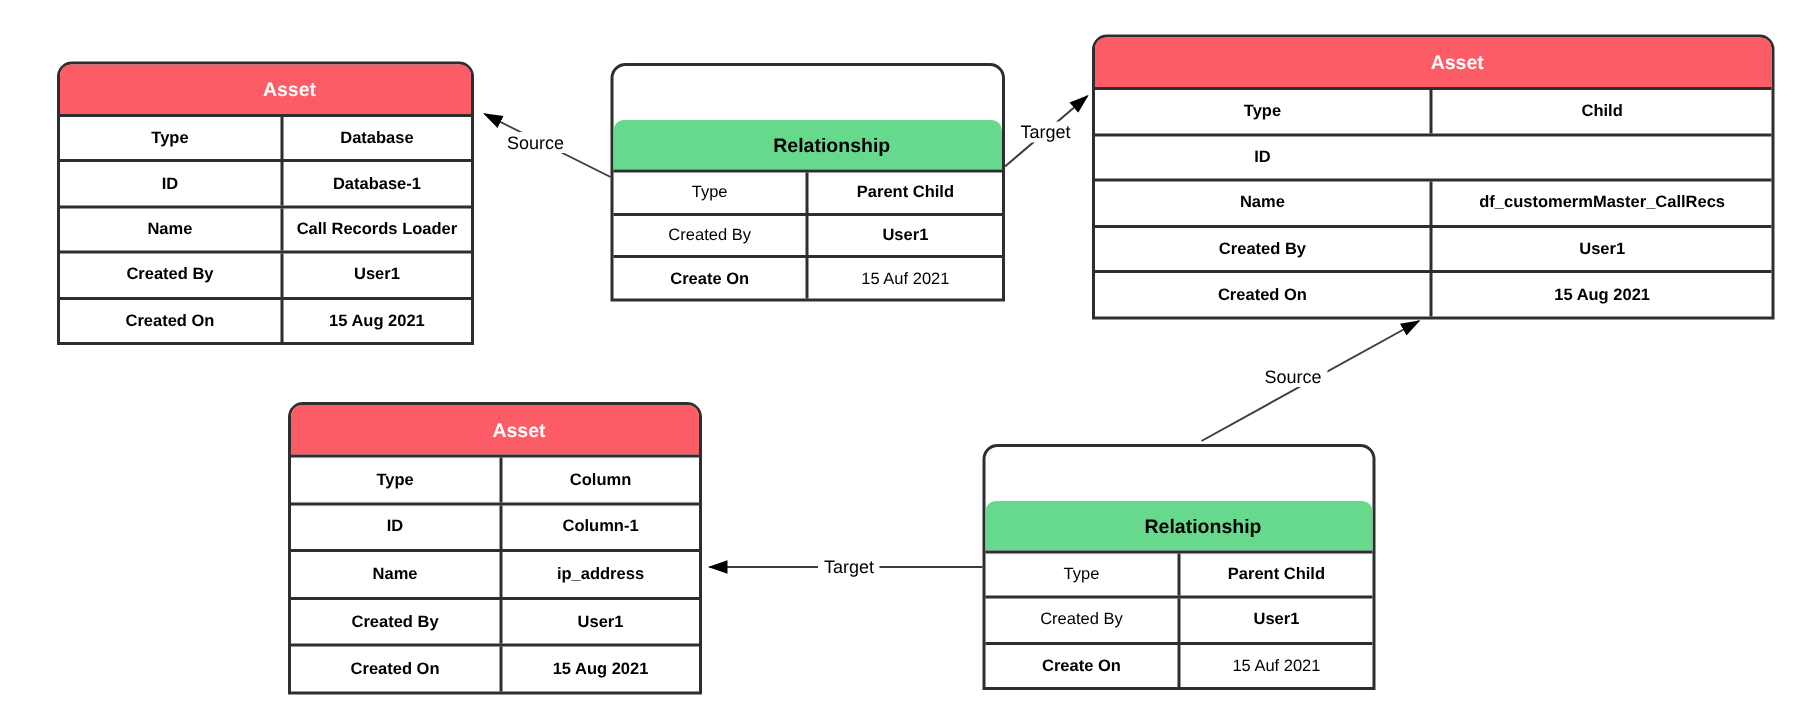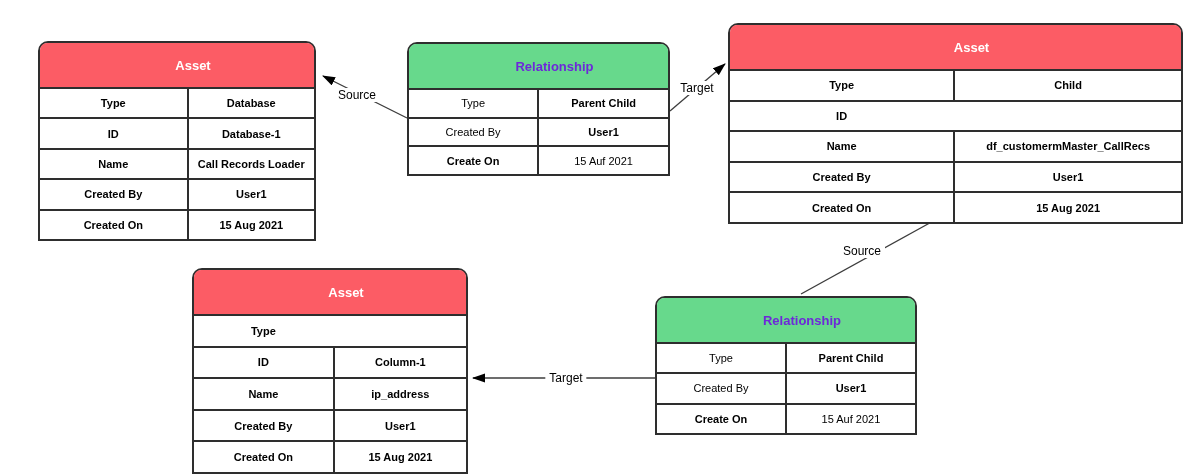--- a/index.html
+++ b/index.html
@@ -3,24 +3,24 @@
 <meta charset="utf-8">
 <style>
   * { margin:0; padding:0; box-sizing:border-box; }
   html,body { width:1200px; height:474px; background:#ffffff; overflow:hidden;
               font-family:"Liberation Sans", sans-serif; }
   #canvas { position:relative; width:1200px; height:474px; background:#ffffff; }
 
   
   .node { position:absolute; background:#ffffff; border:2px solid #2e2e2e;
           border-radius:10px 10px 0 0; }
-  .t-header { height:44px; display:flex; align-items:center; justify-content:center;
+  .t-header { height:33px; display:flex; align-items:center; justify-content:center;
               font-size:13px; font-weight:bold; border-radius:7px 7px 0 0;padding-left:32px; }
   .asset .t-header { background:#fc5c65; color:#ffffff; }
-  .rel   .t-header { background:#67d98c; color:#6d28d9; }
+  .rel   .t-header { background:#67d98c; color:#000000;margin-top:36px; }
   .t-row { display:grid; border-top:2px solid #2e2e2e; }
   .cell  { display:flex; align-items:center; justify-content:center;
            font-size:11px; font-weight:bold; color:#000000; overflow:hidden;
            white-space:nowrap; padding:0 4px; }
   .cell.value { border-left:2px solid #2e2e2e; }
   .rg { font-weight:400; }
 
   #t1 { left:38px;  top:41px;  width:278px; }
   #t1 .t-row { height:30.4px; grid-template-columns:53.5% 46.5%; }
   #t2 { left:407px; top:42px;  width:263px; }
@@ -121,20 +121,21 @@
     <div class="t-row">
       <div class="cell label">Created On</div>
       <div class="cell value">15 Aug 2021</div>
     </div>
   </div>
 
   <div id="t4" class="node asset">
     <div class="t-header">Asset</div>
     <div class="t-row">
       <div class="cell label">Type</div>
+      <div class="cell value">Column</div>
     </div>
     <div class="t-row">
       <div class="cell label">ID</div>
       <div class="cell value">Column-1</div>
     </div>
     <div class="t-row">
       <div class="cell label">Name</div>
       <div class="cell value">ip_address</div>
     </div>
     <div class="t-row">

